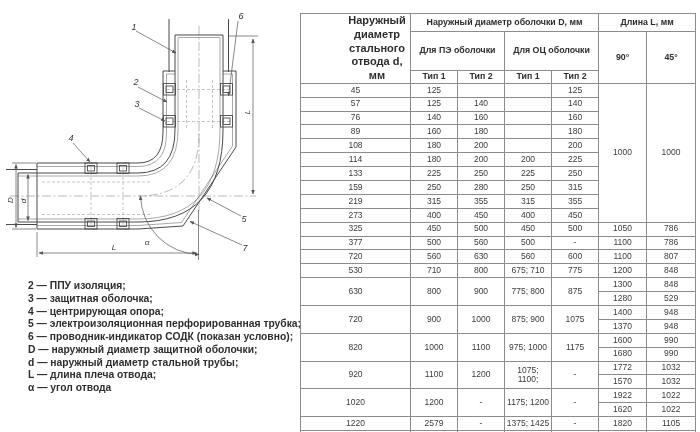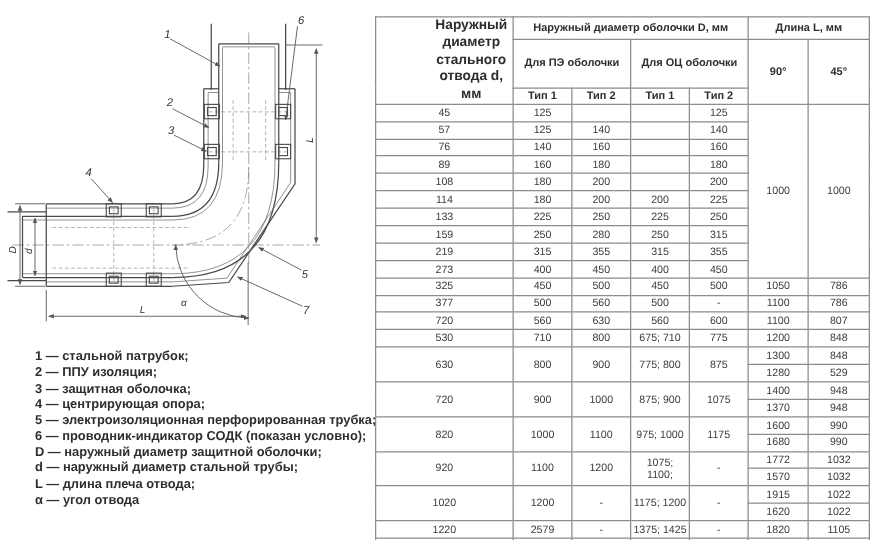--- a/index.html
+++ b/index.html
@@ -154,21 +154,20 @@
       <text x="245" y="251">7</text>
       <text transform="translate(250,112) rotate(-90)" font-size="8">L</text>
       <text x="114" y="250" font-size="8">L</text>
       <text transform="translate(13,200) rotate(-90)" font-size="8">D</text>
       <text transform="translate(25.5,201) rotate(-90)" font-size="8">d</text>
       <text x="147" y="245" font-size="8">α</text>
     </g>
   </svg>
 
   <div class="legend">
-      <div>1 — стальной патрубок;</div>
       <div>2 — ППУ изоляция;</div>
       <div>3 — защитная оболочка;</div>
       <div>4 — центрирующая опора;</div>
       <div>5 — электроизоляционная перфорированная трубка;</div>
       <div>6 — проводник-индикатор СОДК (показан условно);</div>
       <div>D — наружный диаметр защитной оболочки;</div>
       <div>d — наружный диаметр стальной трубы;</div>
       <div>L — длина плеча отвода;</div>
       <div>α — угол отвода</div>
     </div>
@@ -366,21 +365,21 @@
         <tr>
           <td>1570</td>
           <td>1032</td>
         </tr>
         <tr>
           <td rowspan="2">1020</td>
           <td rowspan="2">1200</td>
           <td rowspan="2">-</td>
           <td rowspan="2">1175; 1200</td>
           <td rowspan="2">-</td>
-          <td>1915</td>
+          <td>1922</td>
           <td>1022</td>
         </tr>
         <tr>
           <td>1620</td>
           <td>1022</td>
         </tr>
         <tr>
           <td>1220</td>
           <td>2579</td>
           <td>-</td>

